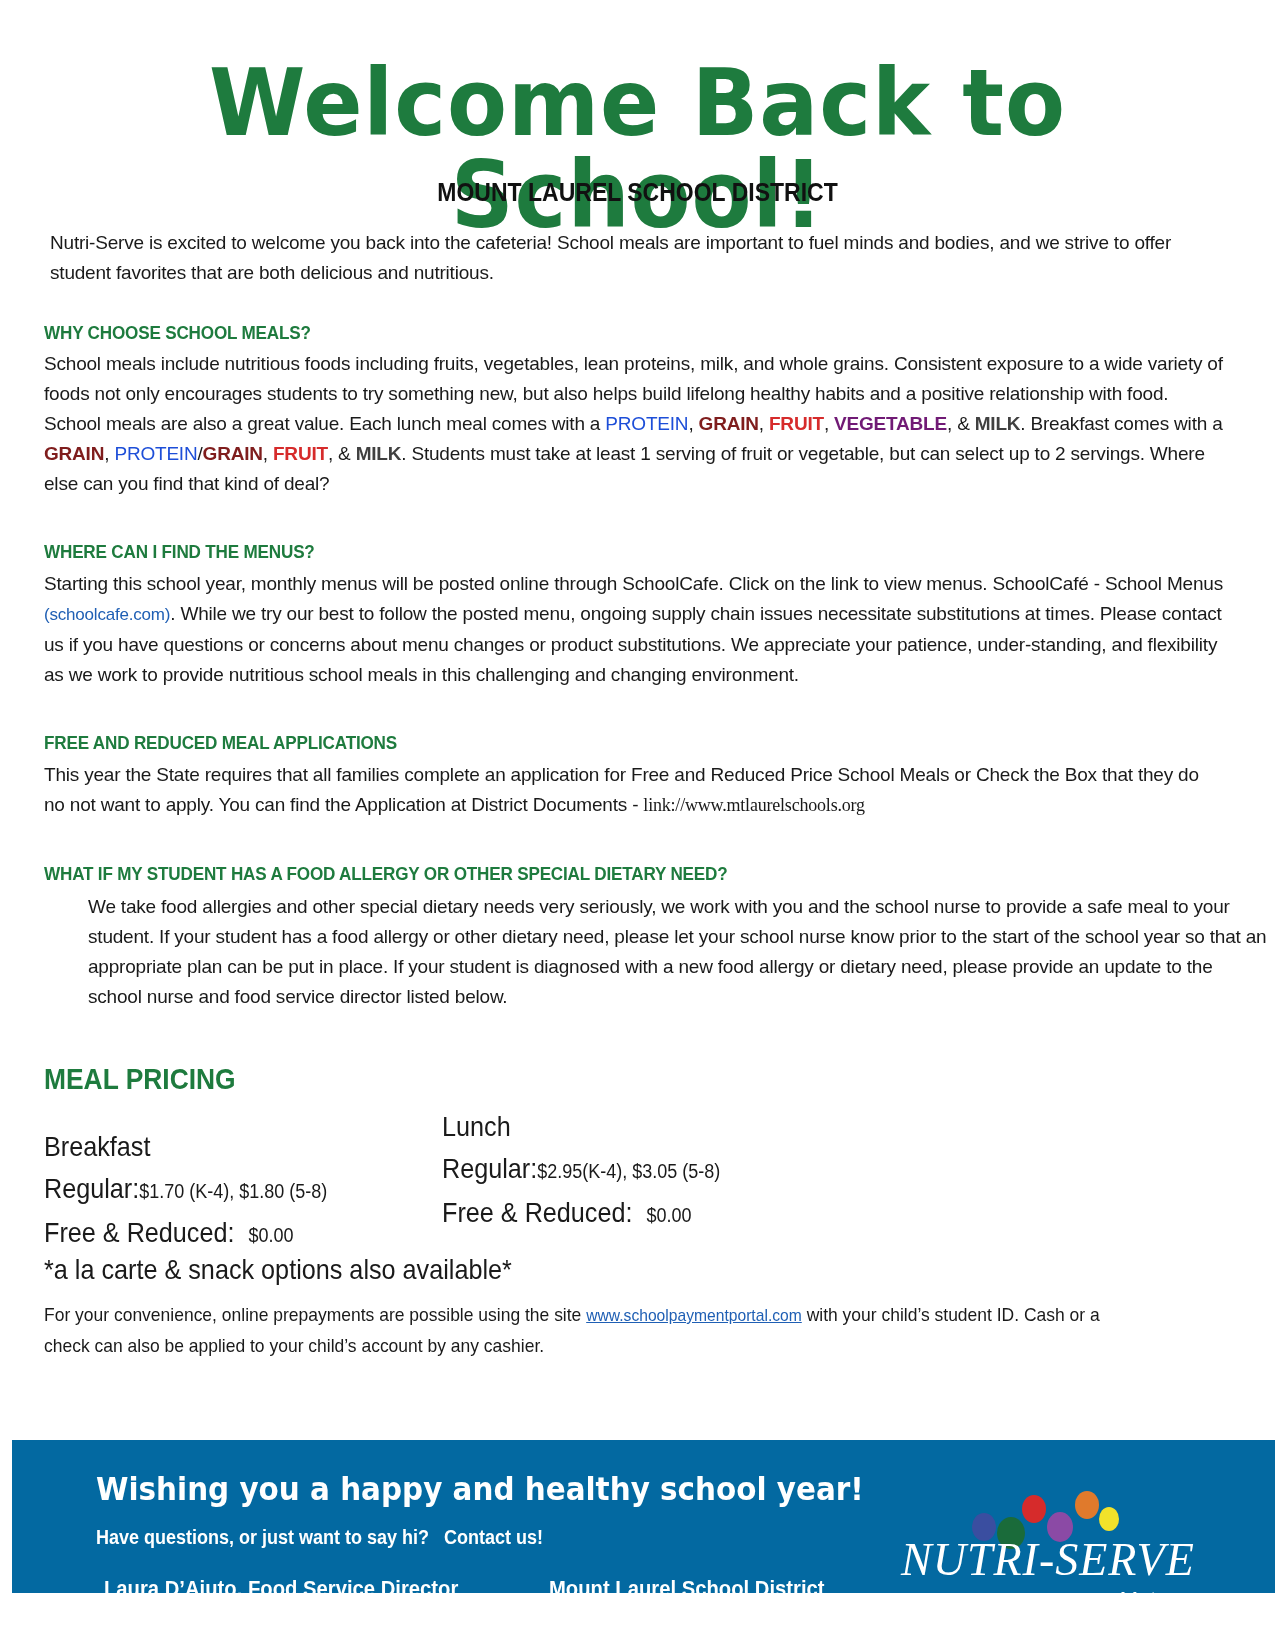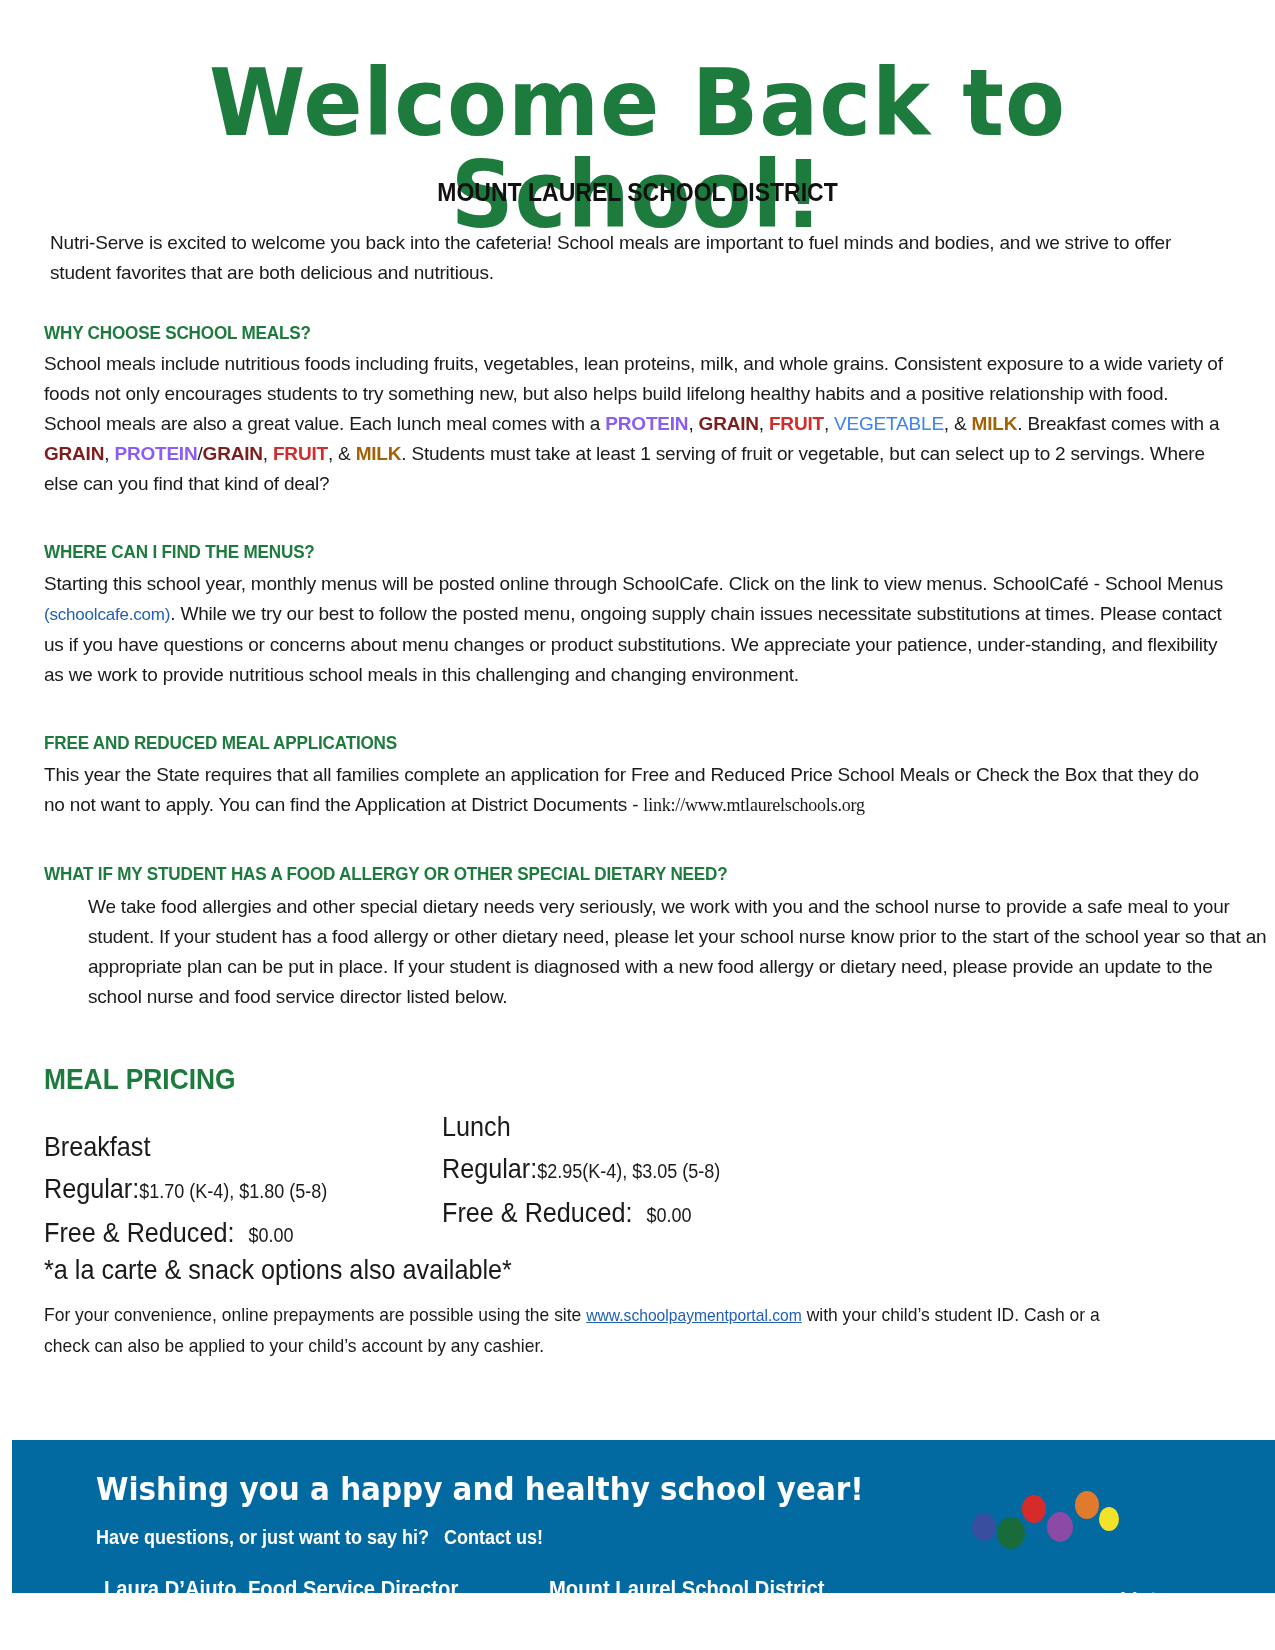--- a/index.html
+++ b/index.html
@@ -20,25 +20,25 @@
   .para {
     position: absolute; left: 44px; width: 1180px;
     font-family: "Liberation Sans", sans-serif; font-size: 19px; line-height: 30px; color: #1a1a1a;
     letter-spacing: -0.2px;
   }
   .heading {
     position: absolute; left: 44px; font-family: "Liberation Sans", sans-serif;
     font-weight: bold; font-size: 19px; color: #1e7b3e; letter-spacing: -0.2px;
     transform-origin: left center; transform: scaleX(0.9);
   }
-  .c-protein { color: #8b5cf6; font-weight: bold; }
+  .c-protein { color: #1d4ed8; font-weight: normal; }
   .c-grain { color: #7f1d1d; font-weight: bold; }
   .c-fruit { color: #d62b2b; font-weight: bold; }
-  .c-veg { color: #3b82f6; font-weight: normal; }
-  .c-milk { color: #a16207; font-weight: bold; }
+  .c-veg { color: #701a75; font-weight: bold; }
+  .c-milk { color: #404040; font-weight: bold; }
   .link { color: #1f5fb4; font-size: 17px; }
   .link-u { color: #1f5fb4; text-decoration: underline; font-size: 17px; }
   .serif-url { font-family: "Liberation Serif", serif; font-size: 18px; }
   .pricing-title {
     position: absolute; left: 44px; top: 1062px; font-size: 30px; font-weight: bold; color: #1e7b3e;
     transform-origin: left center; transform: scaleX(0.88);
   }
   .price-col { position: absolute; top: 1106px; font-size: 28px; line-height: 42px; color: #1a1a1a; }
   .price-col .small { font-size: 20px; }
   .price-line { white-space: nowrap; transform-origin: left center; transform: scaleX(0.9); }
@@ -138,18 +138,19 @@
   <div class="name">Laura D’Aiuto, Food Service Director</div>
   <div class="dist">Mount Laurel School District</div>
 
   <div class="logo">
     <div class="balloon" style="left:75px; top:18px; background:#3a4ea0;"></div>
     <div class="balloon" style="left:100px; top:22px; width:28px; height:32px; background:#1a6b3a;"></div>
     <div class="balloon" style="left:125px; top:0px; background:#d62b2b;"></div>
     <div class="balloon" style="left:150px; top:17px; width:26px; height:30px; background:#8b4aa5;"></div>
     <div class="balloon" style="left:178px; top:-4px; background:#e07a2c;"></div>
     <div class="balloon" style="left:202px; top:12px; width:20px; height:24px; background:#f2e22a;"></div>
+    <div class="brand">NUTRI-SERVE</div>
     <div class="sub">
       <span>FOOD VEGETABLE, INC.</span>
       <span class="by">by</span><span class="metz">Metz</span>
     </div>
   </div>
 </div>
 
 </body></html>

